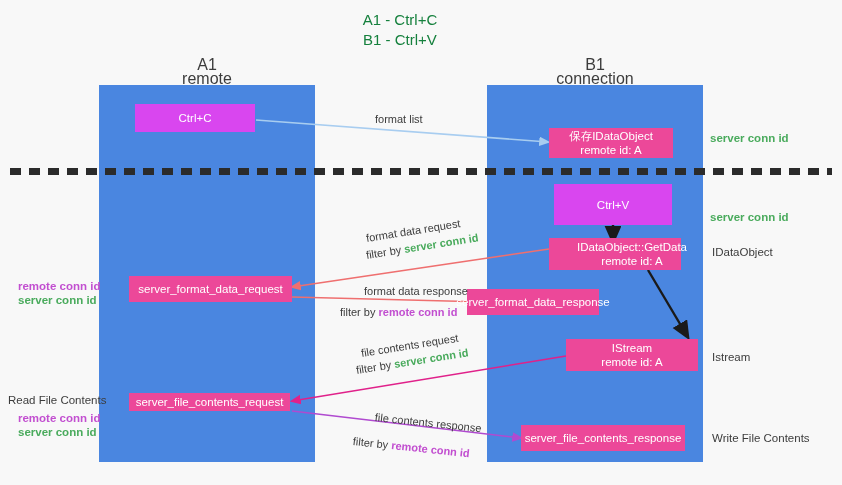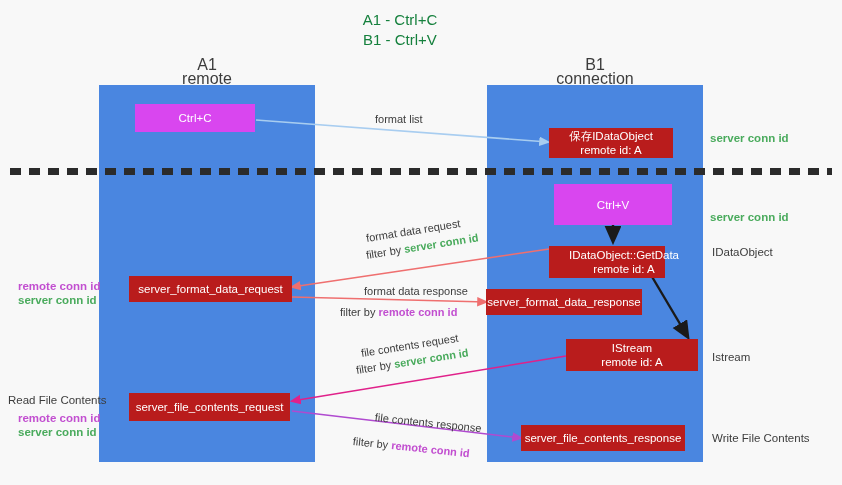--- a/index.html
+++ b/index.html
@@ -37,21 +37,21 @@
 
   
   .node{
     position:absolute;
     display:flex;align-items:center;justify-content:center;
     flex-direction:column;
     color:#ffffff;font-size:11.5px;line-height:14px;text-align:center;
     box-sizing:border-box;
   }
   .node.green{background:#d946ef;}
-  .node.orange{background:#b91c1c;}
+  .node.orange{background:#ec4899;}
 
   
   .note{position:absolute;font-size:11.5px;line-height:14px;}
   .note.green{color:#4aab5d;font-weight:bold;}
   .note.purple{color:#c24fd0;font-weight:bold;}
   .note.dark{color:#3c3c3c;}
   .note.right{text-align:left;}
   .note.leftal{text-align:left;}
 
   
@@ -123,39 +123,39 @@
   </svg>
 
   <div class="node green" style="left:135px;top:104px;width:120px;height:28px;">
     <span>Ctrl+C</span>
   </div>
 
   <div class="node orange" style="left:129px;top:276px;width:163px;height:26px;">
     <span>server_format_data_request</span>
   </div>
 
-  <div class="node orange" style="left:129px;top:393px;width:161px;height:28px;">
+  <div class="node orange" style="left:129px;top:393px;width:161px;height:18px;">
     <span>server_file_contents_request</span>
   </div>
 
   <div class="node orange" style="left:549px;top:128px;width:124px;height:30px;">
     <span>保存IDataObject</span>
     <span>remote id: A</span>
   </div>
 
   <div class="node green" style="left:554px;top:184px;width:118px;height:41px;">
     <span>Ctrl+V</span>
   </div>
 
-  <div class="node orange" style="left:549px;top:246px;width:116px;height:32px;padding-left:34px;">
+  <div class="node orange" style="left:549px;top:238px;width:132px;height:32px;padding-left:34px;">
     <span>IDataObject::GetData</span>
     <span>remote id: A</span>
   </div>
 
-  <div class="node orange" style="left:486px;top:289px;width:156px;height:26px;">
+  <div class="node orange" style="left:467px;top:289px;width:132px;height:26px;">
     <span>server_format_data_response</span>
   </div>
 
   <div class="node orange" style="left:566px;top:339px;width:132px;height:32px;">
     <span>IStream</span>
     <span>remote id: A</span>
   </div>
 
   <div class="node orange" style="left:521px;top:425px;width:164px;height:26px;">
     <span>server_file_contents_response</span>

